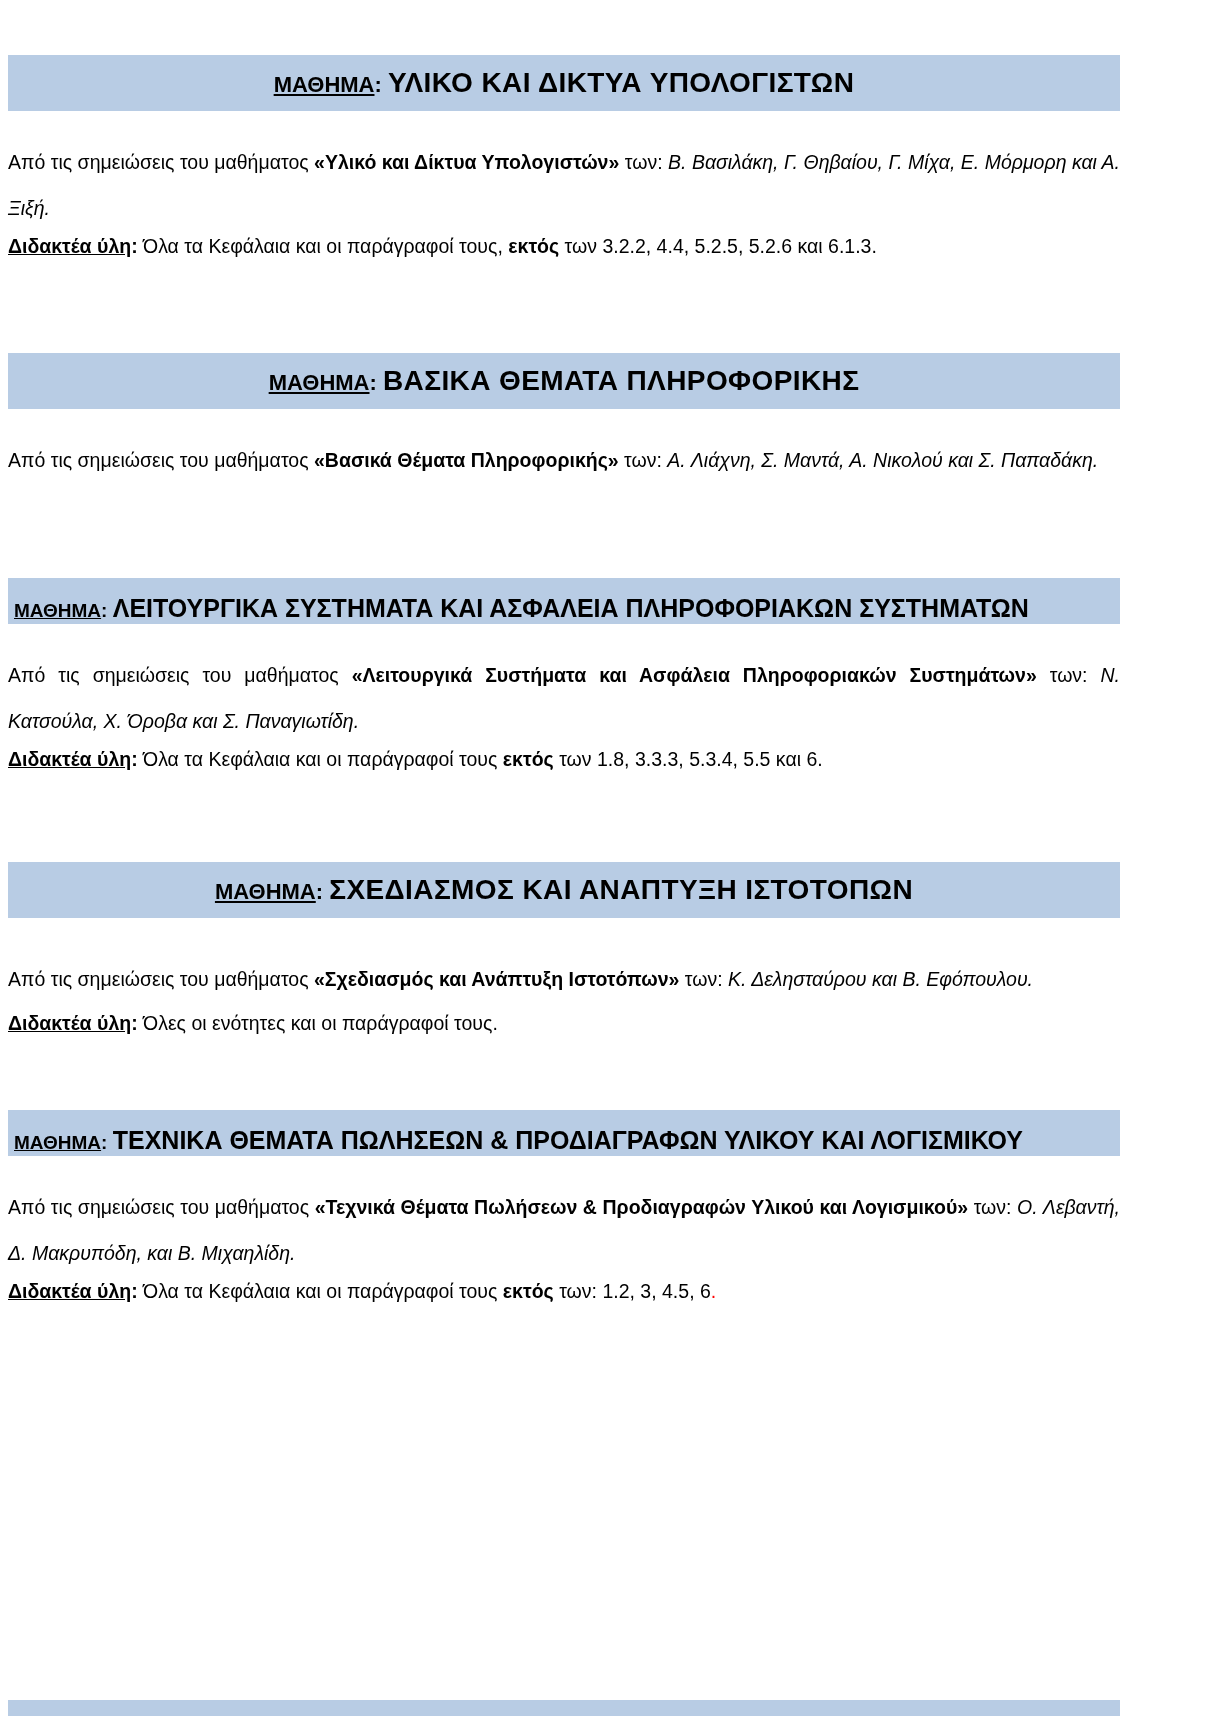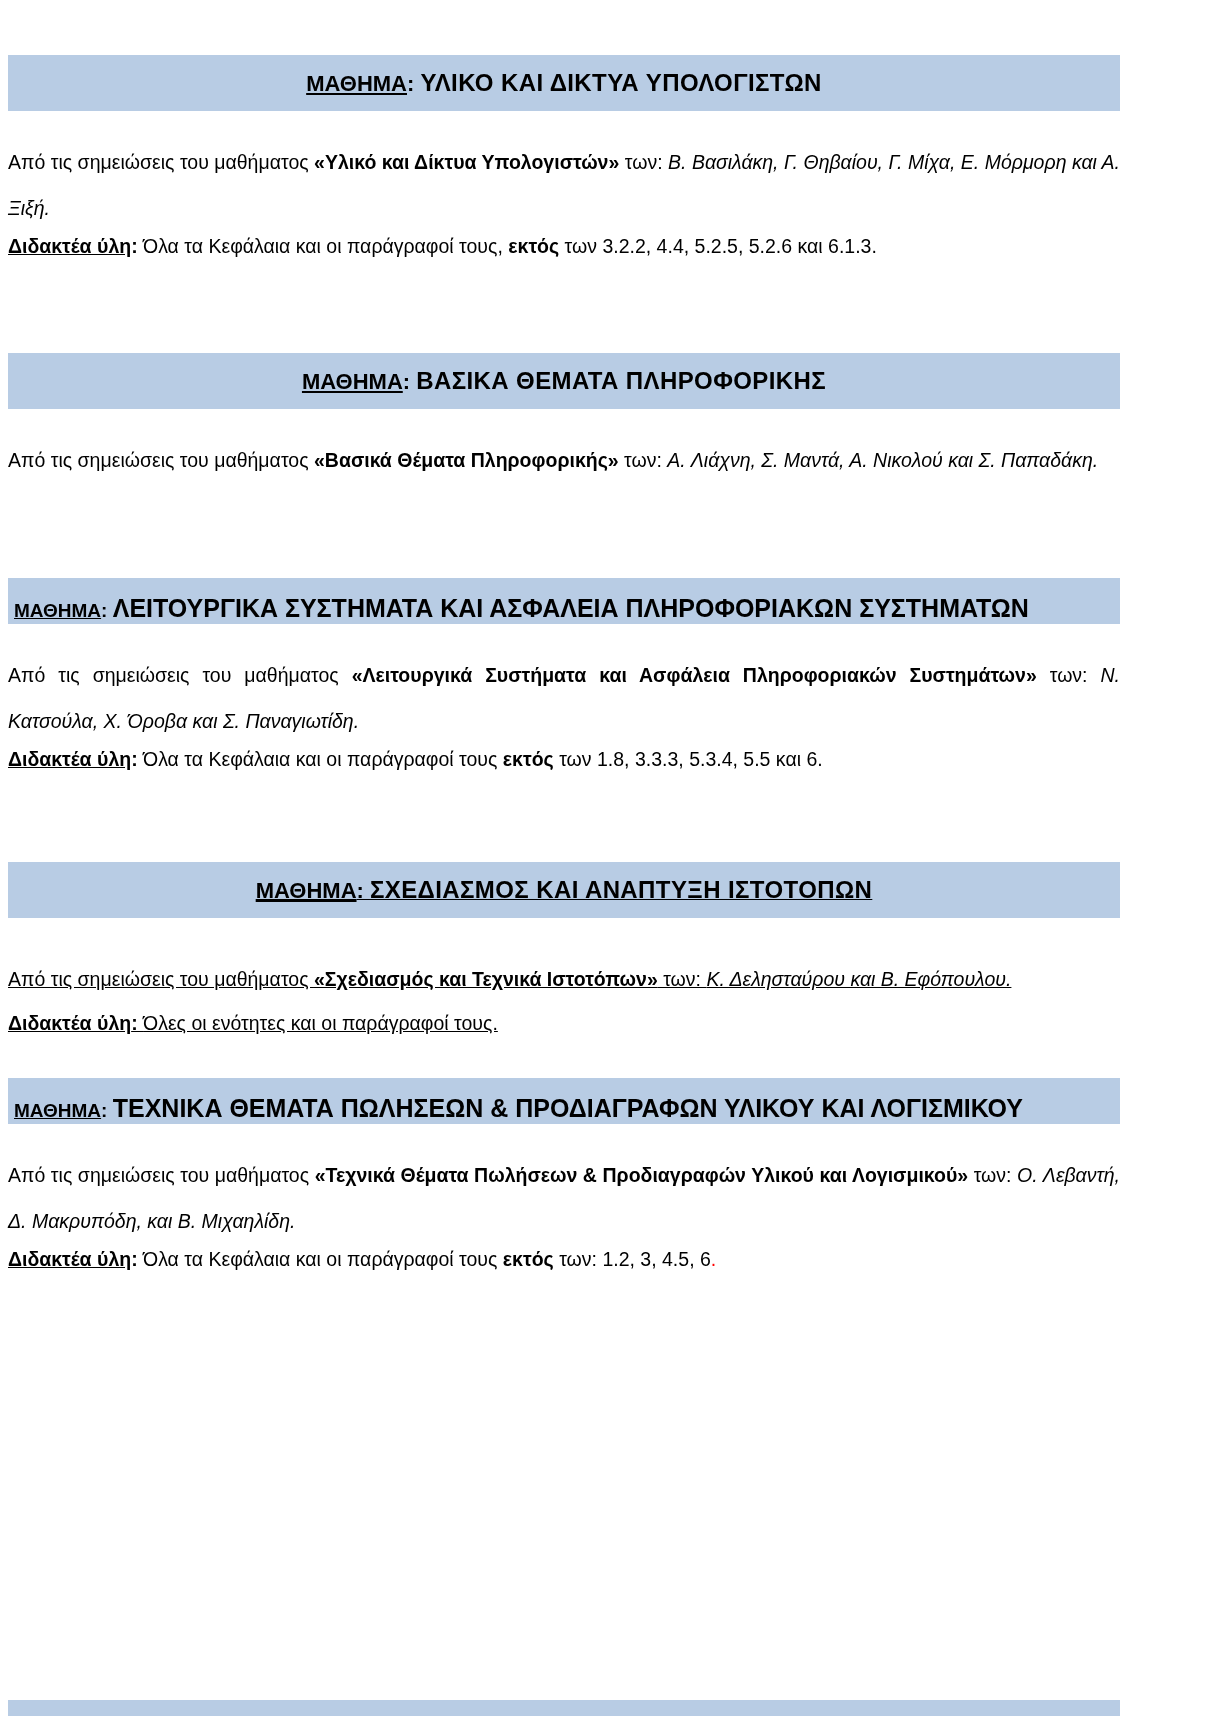--- a/index.html
+++ b/index.html
@@ -13,21 +13,21 @@
   .page { width:1112px; margin-left:8px; padding-top:55px; }
 
   .header {
     background:var(--accent, #b8cce4);
     height:56px; line-height:56px;
     text-align:center;
     overflow:hidden;
   }
   .hlabel { font-weight:bold; text-decoration:underline; font-size:22px; }
   .hsep   { font-weight:bold; font-size:22px; white-space:pre; }
-  .htitle { font-weight:bold; font-size:24px; letter-spacing:0.4px; }
+  .htitle { font-weight:bold; font-size:28px; letter-spacing:0.4px; }
 
   .compact .header { text-align:left; padding-left:6px; height:46px; line-height:60px; }
   .compact .hlabel, .compact .hsep { font-size:19px; }
   .compact .htitle { font-size:25px; letter-spacing:0; }
 
   .intro {
     font-size:19.5px; line-height:46px;
     text-align:justify;
     margin-top:28px;
   }
@@ -35,21 +35,21 @@
     font-size:19.5px; line-height:30px;
   }
   .b { font-weight:bold; }
   .i { font-style:italic; }
   .u { text-decoration:underline; }
   .red { color:var(--red, #ff0000); }
 
   .s1 { margin-bottom:92px; }
   .s2 { margin-bottom:95px; }
   .s3 { margin-bottom:88px; }
-  .s4 { margin-bottom:40px;text-decoration:underline; }
+  .s4 { margin-bottom:72px; }
   .s4 .intro { margin-top:38px; }
   .s4 .syllabus { margin-top:6px; }
   .s5 { margin-bottom:0; }
 
   .bottom-bar {
     position:absolute; left:8px; top:1700px;
     width:1112px; height:16px;
     background:var(--accent, #b8cce4);
   }
 </style>
@@ -70,21 +70,21 @@
   </section>
 
   <section class="course s3 compact">
     <div class="header"><span class="hlabel">ΜΑΘΗΜΑ</span><span class="hsep">: </span><span class="htitle">ΛΕΙΤΟΥΡΓΙΚΑ ΣΥΣΤΗΜΑΤΑ ΚΑΙ ΑΣΦΑΛΕΙΑ ΠΛΗΡΟΦΟΡΙΑΚΩΝ ΣΥΣΤΗΜΑΤΩΝ</span></div>
     <p class="intro"><span>Από τις σημειώσεις του μαθήματος </span><span class="b">«Λειτουργικά Συστήματα και Ασφάλεια Πληροφοριακών Συστημάτων»</span><span> των: </span><span class="i">Ν. Κατσούλα, Χ. Όροβα και Σ. Παναγιωτίδη.</span></p>
     <p class="syllabus"><span class="b u">Διδακτέα ύλη</span><span class="b">: </span><span>Όλα τα Κεφάλαια και οι παράγραφοί τους </span><span class="b">εκτός</span><span> των 1.8, 3.3.3, 5.3.4, 5.5 και 6.</span><span class="red"></span></p>
   </section>
 
   <section class="course s4">
     <div class="header"><span class="hlabel">ΜΑΘΗΜΑ</span><span class="hsep">: </span><span class="htitle">ΣΧΕΔΙΑΣΜΟΣ ΚΑΙ ΑΝΑΠΤΥΞΗ ΙΣΤΟΤΟΠΩΝ</span></div>
-    <p class="intro"><span>Από τις σημειώσεις του μαθήματος </span><span class="b">«Σχεδιασμός και Τεχνικά Ιστοτόπων»</span><span> των:  </span><span class="i">Κ. Δελησταύρου και Β. Εφόπουλου.</span></p>
+    <p class="intro"><span>Από τις σημειώσεις του μαθήματος </span><span class="b">«Σχεδιασμός και Ανάπτυξη Ιστοτόπων»</span><span> των:  </span><span class="i">Κ. Δελησταύρου και Β. Εφόπουλου.</span></p>
     <p class="syllabus"><span class="b u">Διδακτέα ύλη</span><span class="b">: </span><span>Όλες οι ενότητες και οι παράγραφοί τους.</span><span class="b"></span><span></span><span class="red"></span></p>
   </section>
 
   <section class="course s5 compact">
     <div class="header"><span class="hlabel">ΜΑΘΗΜΑ</span><span class="hsep">: </span><span class="htitle">ΤΕΧΝΙΚΑ ΘΕΜΑΤΑ ΠΩΛΗΣΕΩΝ &amp; ΠΡΟΔΙΑΓΡΑΦΩΝ ΥΛΙΚΟΥ ΚΑΙ ΛΟΓΙΣΜΙΚΟΥ</span></div>
     <p class="intro"><span>Από τις σημειώσεις του μαθήματος </span><span class="b">«Τεχνικά Θέματα Πωλήσεων &amp; Προδιαγραφών Υλικού και Λογισμικού»</span><span> των: </span><span class="i">Ο. Λεβαντή, Δ. Μακρυπόδη, και Β. Μιχαηλίδη.</span></p>
     <p class="syllabus"><span class="b u">Διδακτέα ύλη</span><span class="b">: </span><span>Όλα τα Κεφάλαια και οι παράγραφοί τους </span><span class="b">εκτός</span><span> των: 1.2, 3, 4.5, 6</span><span class="red">.</span></p>
   </section>
 
 </div>

